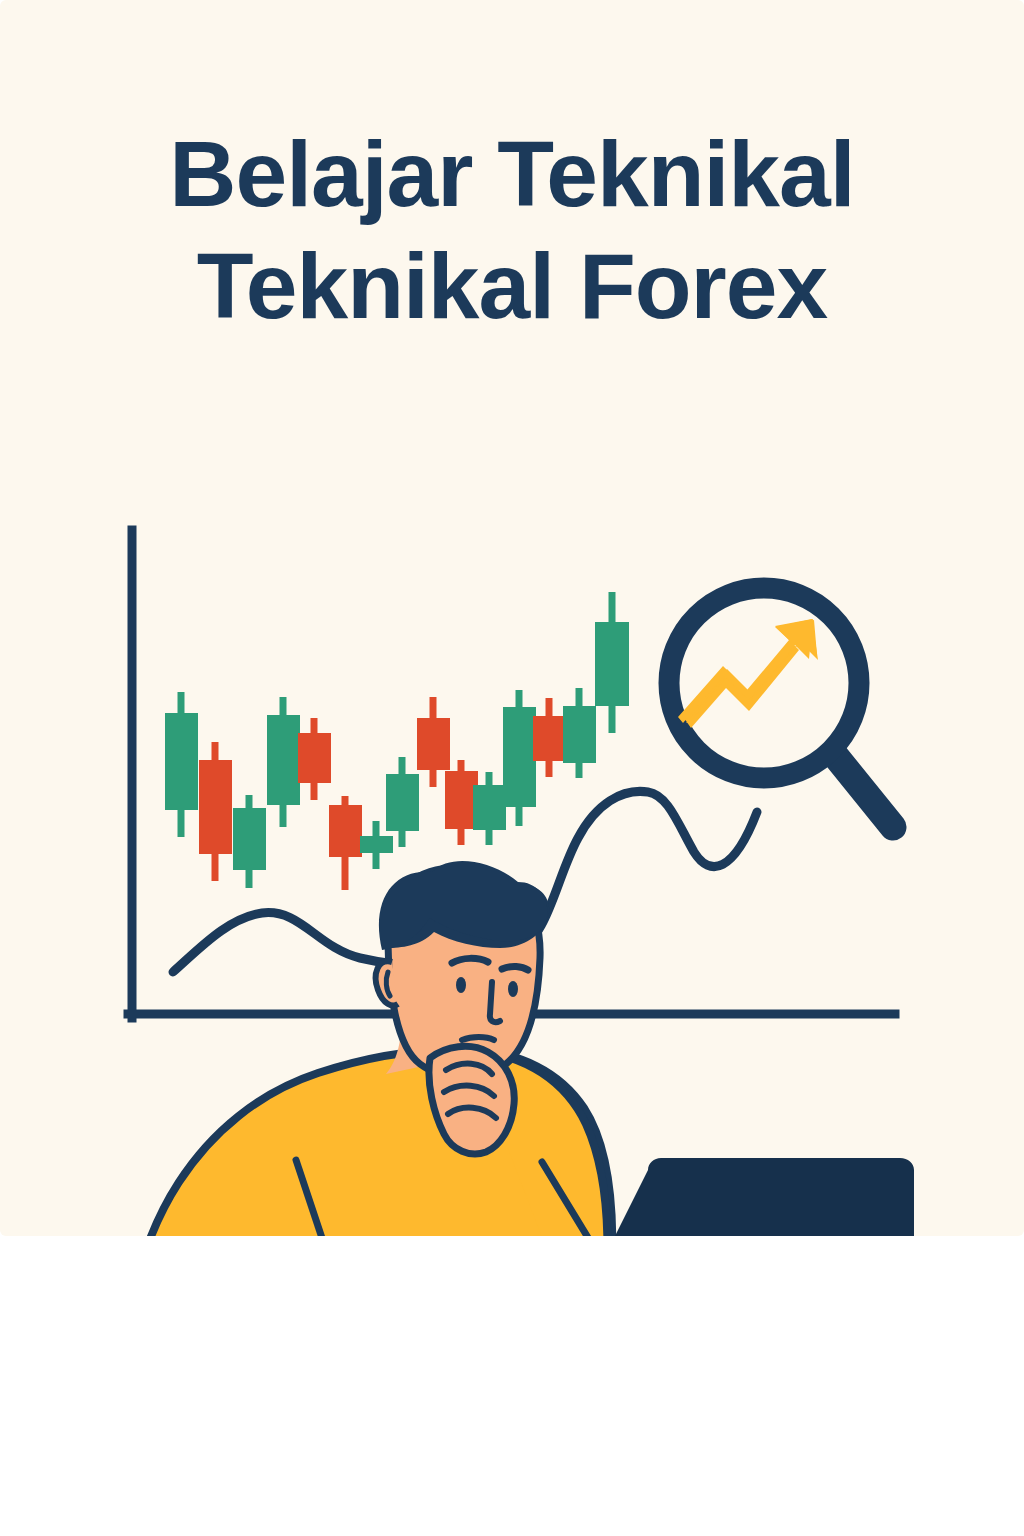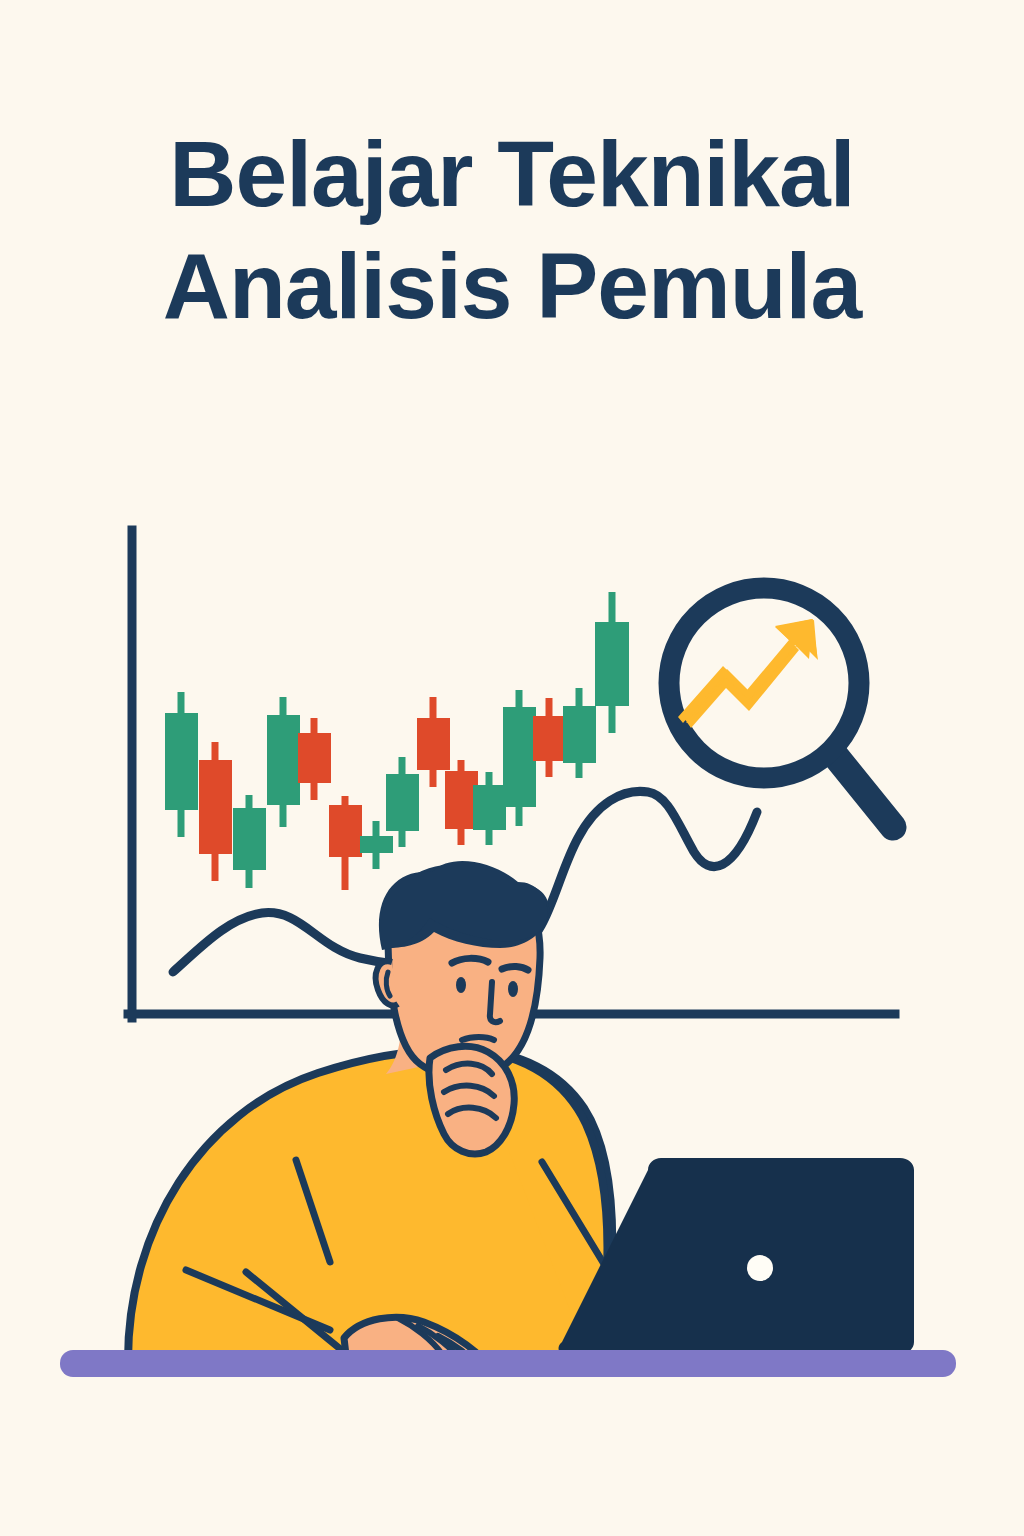--- a/index.html
+++ b/index.html
@@ -8,23 +8,24 @@
   }
   body {
     width: 1024px;
     height: 1536px;
     overflow: hidden;
     font-family: "Liberation Sans", sans-serif;
   }
   #poster {
     position: relative;
     width: 1024px;
-    height: 1536px;
+    height: 1236px;
     background: #FDF8EE;
     overflow: hidden;
+    border-radius: 6px;
   }
   #title-block {
     position: absolute;
     left: 0;
     top: 118px;
     width: 1024px;
     text-align: center;
   }
   .title-line {
     display: block;
@@ -230,16 +231,16 @@
                L914,1342 C914,1349 908,1354 900,1354
                L566,1354 C558,1354 556,1347 562,1342 Z" fill="#16304C"></path>
       <circle cx="760" cy="1268" r="13" fill="#FFFDF6"></circle>
 
       <rect x="60" y="1350" width="896" height="27" rx="13" ry="13" fill="#7F78C6"></rect>
     </g>
   </svg>
 
   <div id="title-block">
     <span class="title-line">Belajar Teknikal</span>
-    <span class="title-line">Analisis Pemula</span>
+    <span class="title-line">Teknikal Forex</span>
   </div>
 
 </div>
 
 </body></html>

